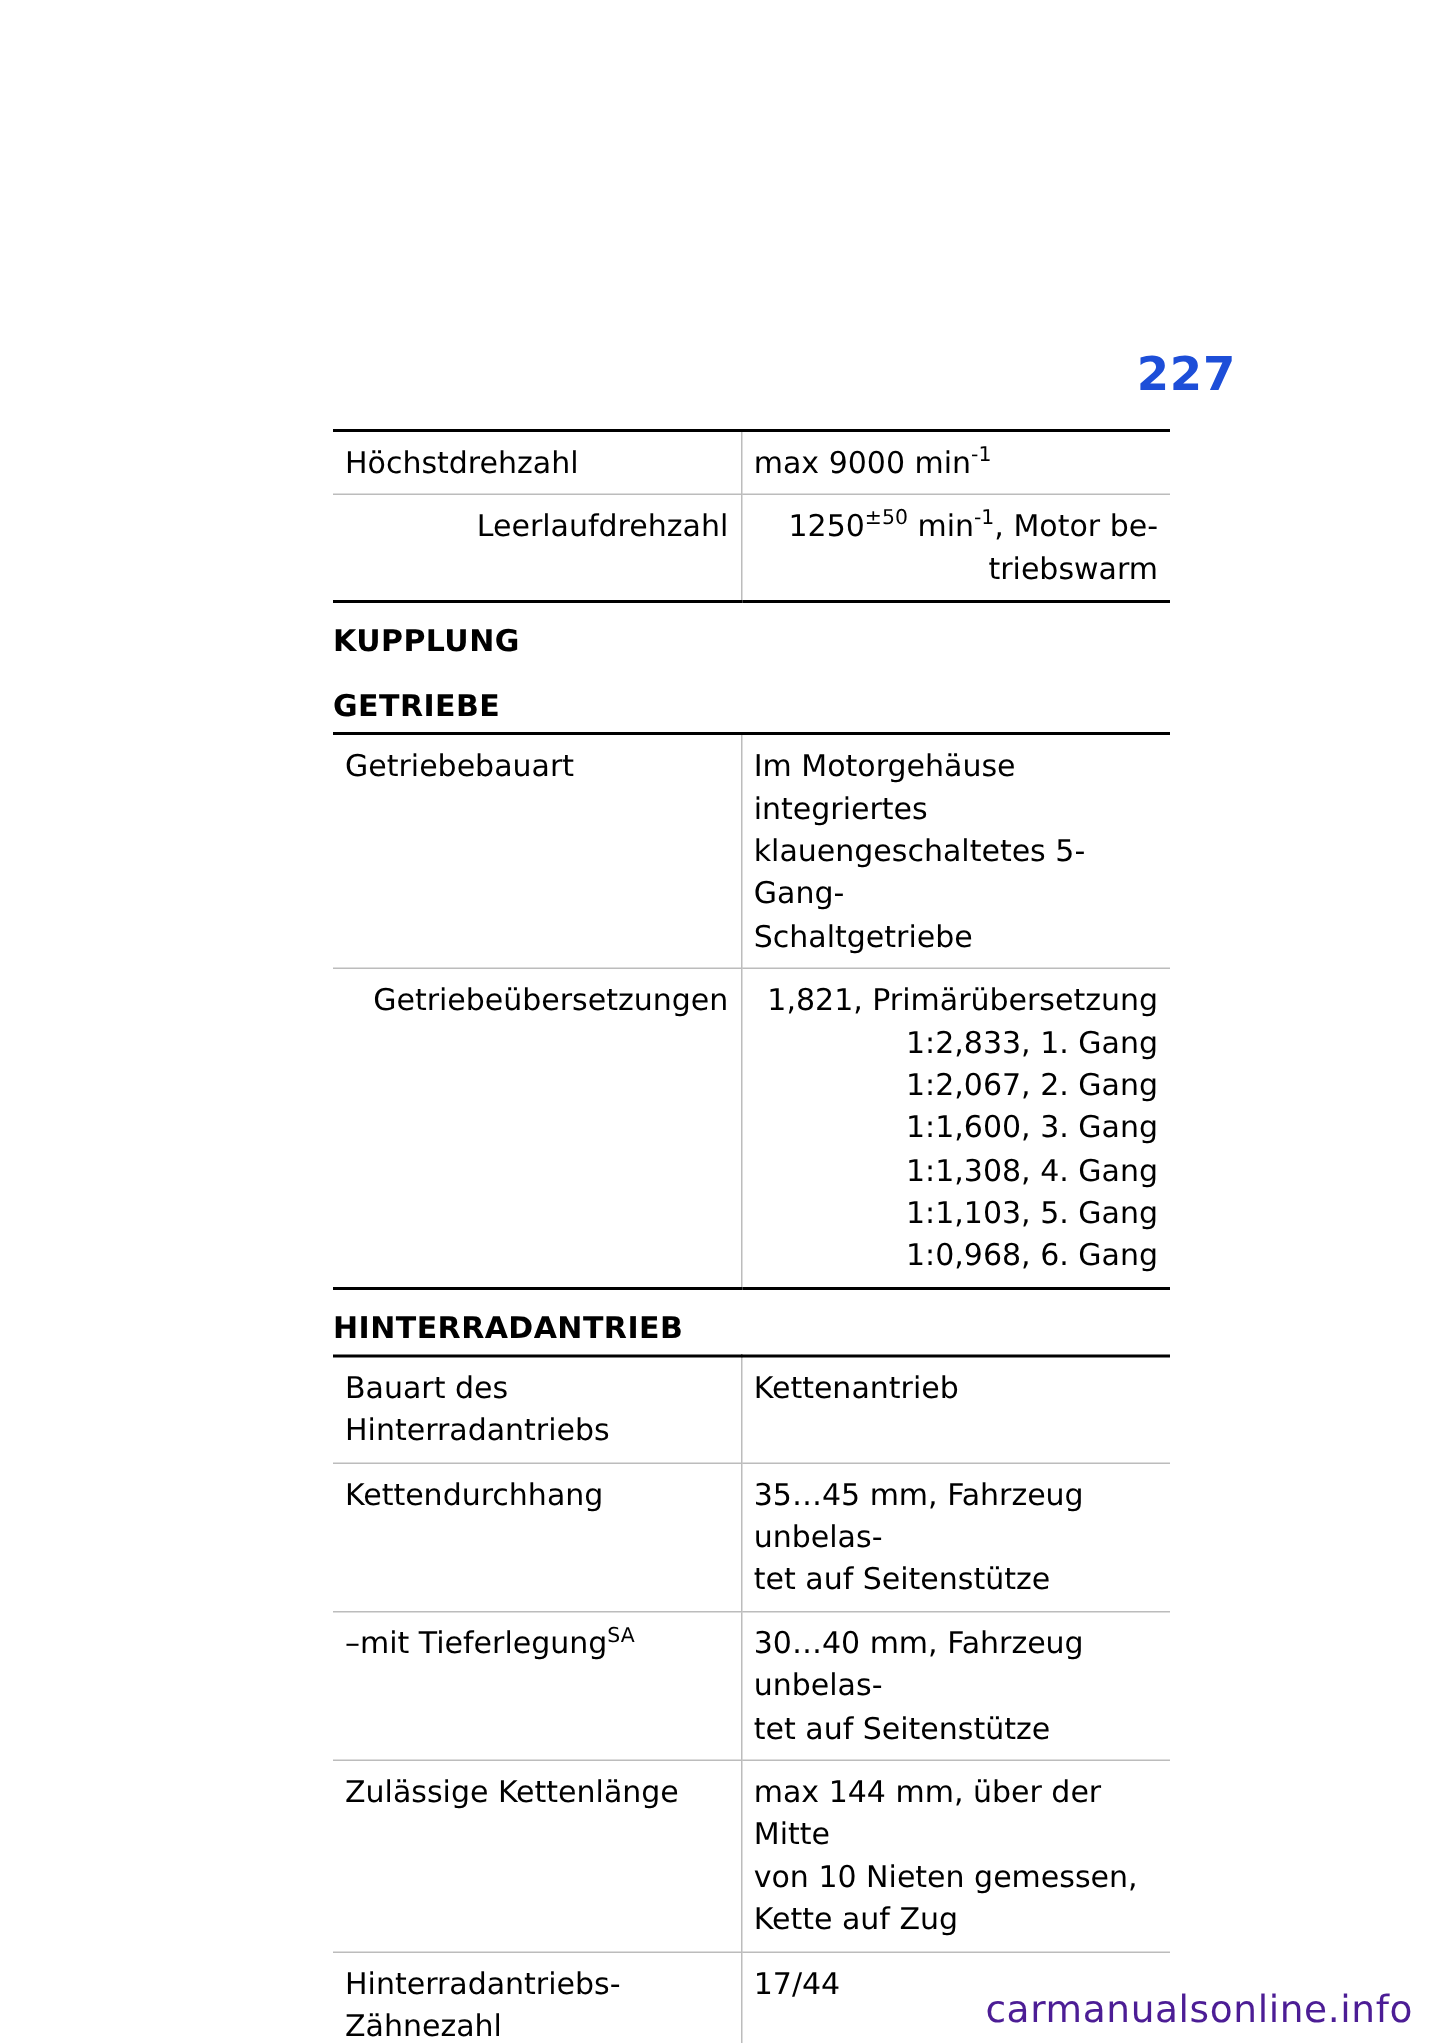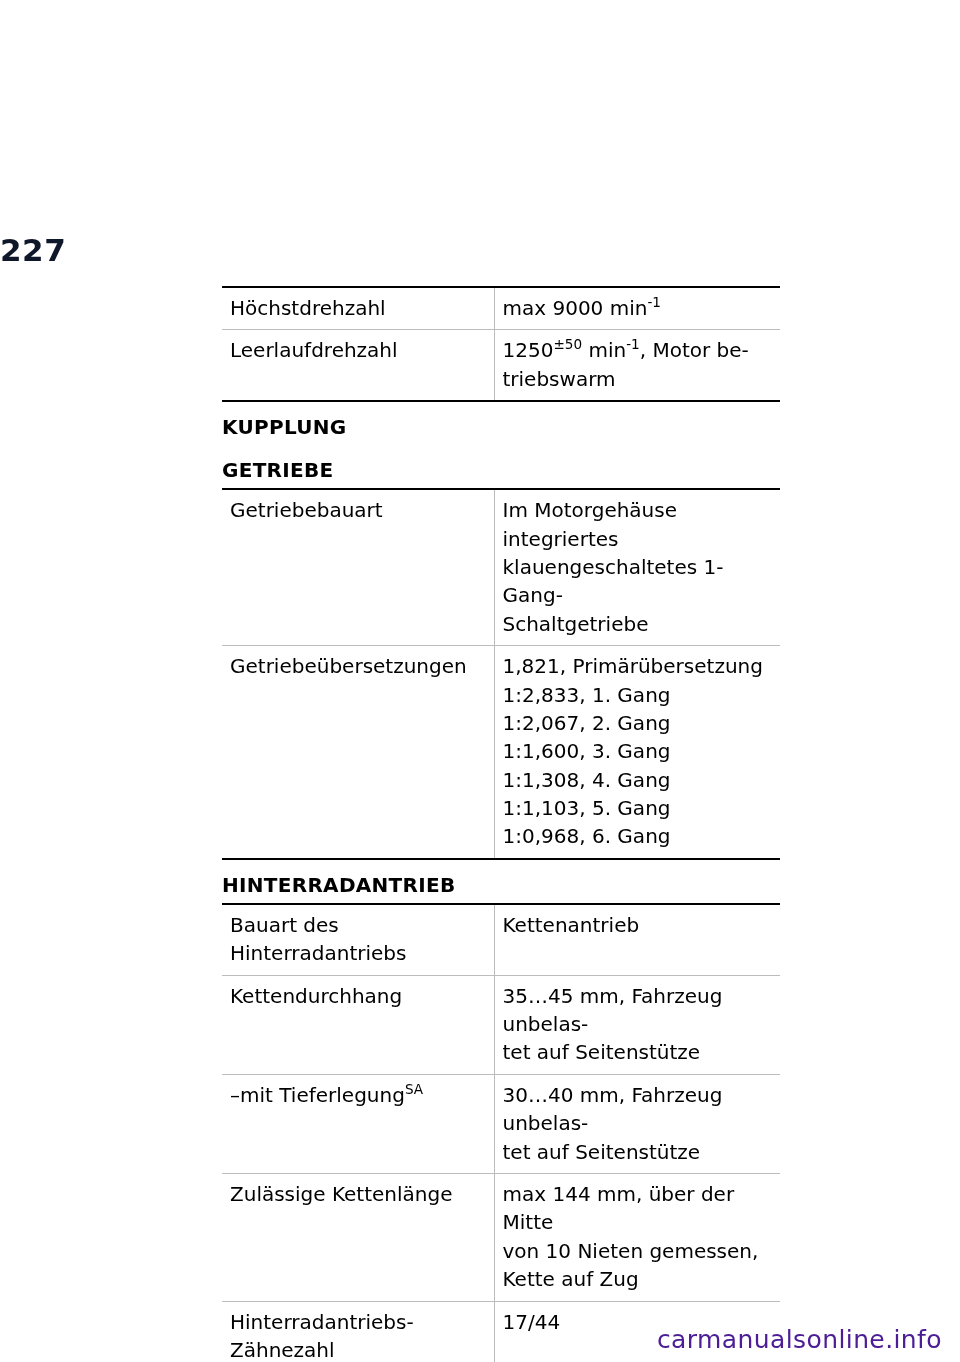--- a/index.html
+++ b/index.html
@@ -20,25 +20,26 @@
     left: 0;
     top: 0;
     width: 960px;
     height: 1362px;
   }
   .page-number {
     position: absolute;
     left: 0;
     top: 232px;
     width: 780px;
-    text-align: left;
+    text-align: right;
     font-size: 31px;
     font-weight: bold;
     letter-spacing: 0.5px;
-    color: #0f172a;
+    color: #1d4ed8;
+    padding-left: 44px;
   }
   .content {
     position: absolute;
     left: 222px;
     top: 286px;
     width: 558px;
   }
   table.spec {
     border-collapse: collapse;
     width: 558px;
@@ -50,20 +51,21 @@
     line-height: 1.42;
     padding: 6px 8px 7px 8px;
     border-bottom: 1px solid #bcbcbc;
     border-right: 1px solid #bcbcbc;
   }
   table.spec td.val {
     border-right: none;
   }
   table.spec tr.last td {
     border-bottom: 2px solid #000000;
+    text-align: right;
   }
   table.spec.topline {
     border-top: 2px solid #000000;
   }
   col.c1 { width: 272px; }
   col.c2 { width: 286px; }
   .section-head {
     font-size: 20px;
     font-weight: bold;
     letter-spacing: 0.3px;
@@ -117,21 +119,21 @@
     <div class="section-head">GETRIEBE</div>
     <table class="spec topline">
       <colgroup>
           <col class="c1">
           <col class="c2">
         </colgroup>
       <tbody>
         <tr>
           <td>Getriebebauart</td>
           <td class="val" style="white-space:pre-wrap">Im Motorgehäuse integriertes
-klauengeschaltetes 1-Gang-
+klauengeschaltetes 5-Gang-
 Schaltgetriebe</td>
         </tr>
         <tr class="last">
           <td>Getriebeübersetzungen</td>
           <td class="val" style="white-space:pre-wrap">1,821, Primärübersetzung
 1:2,833, 1. Gang
 1:2,067, 2. Gang
 1:1,600, 3. Gang
 1:1,308, 4. Gang
 1:1,103, 5. Gang

